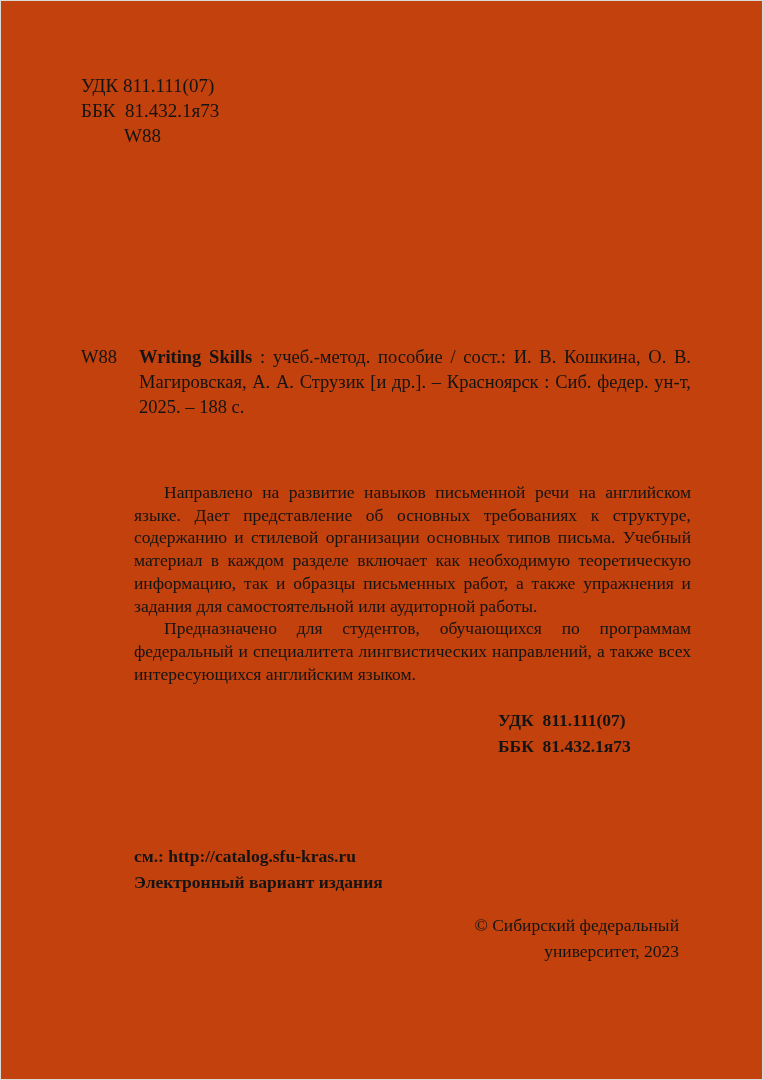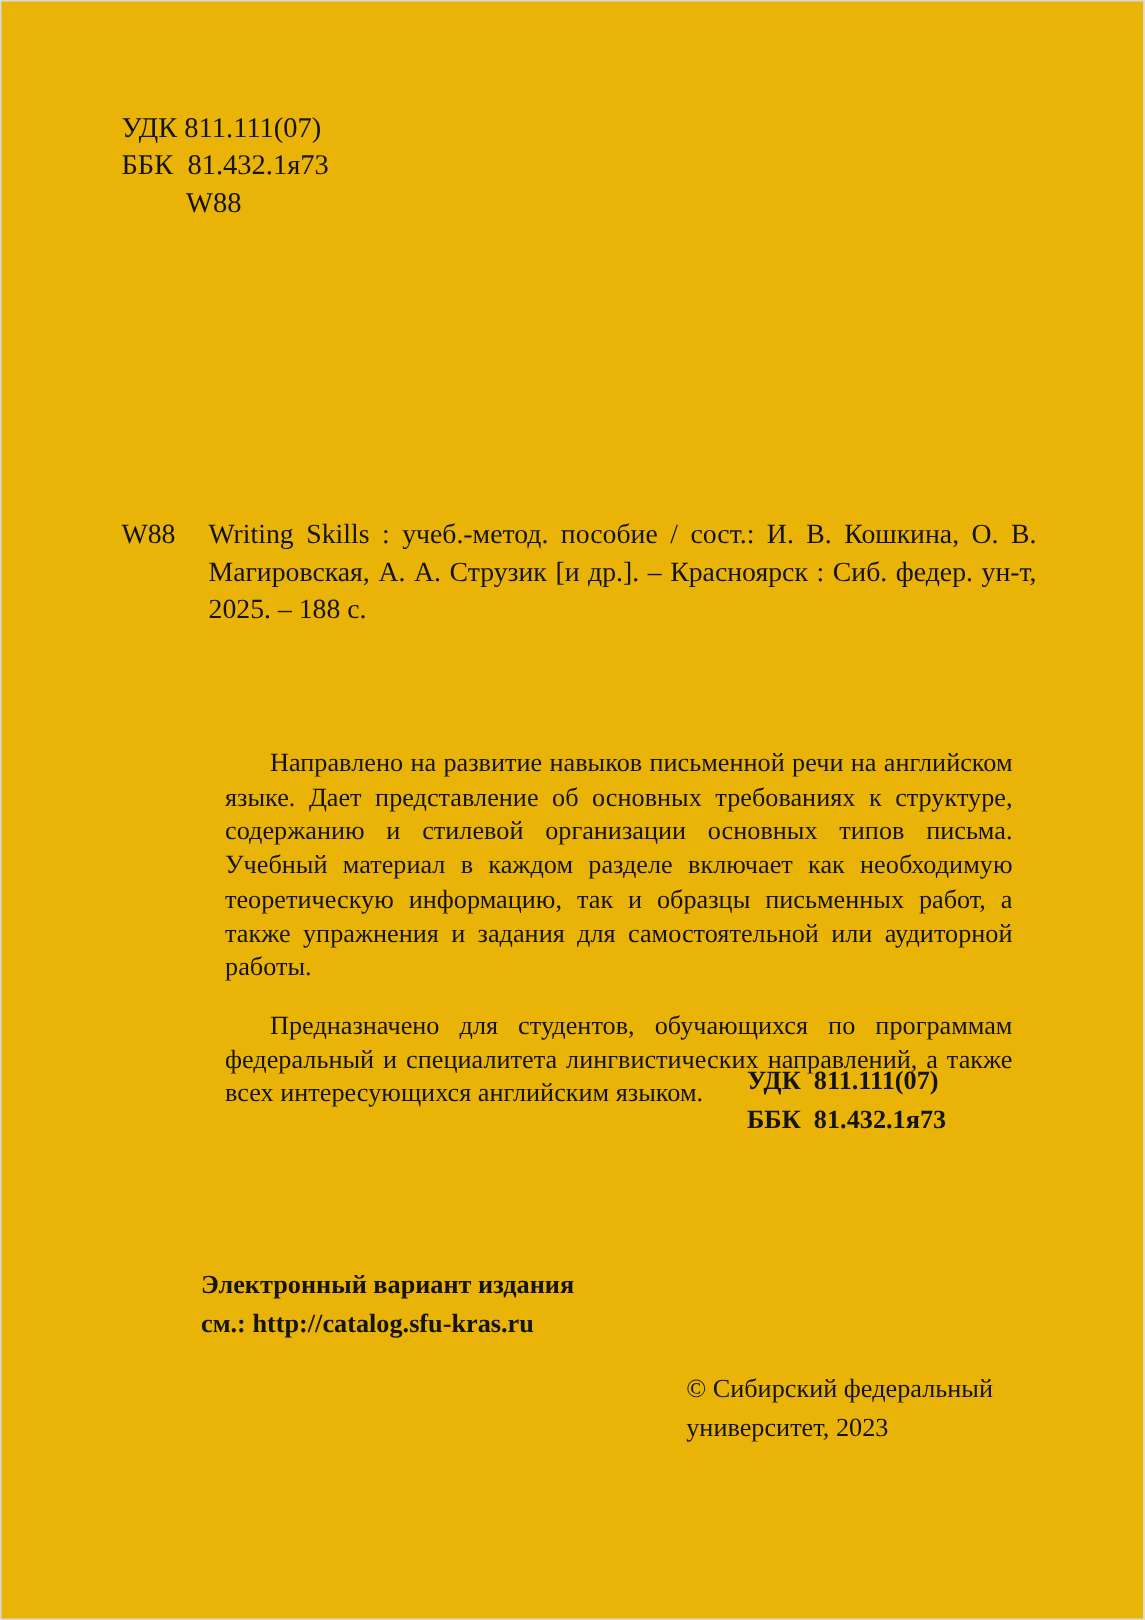--- a/index.html
+++ b/index.html
@@ -4,21 +4,21 @@
 <style>
   html, body {
     margin: 0;
     padding: 0;
     background: #ffffff;
   }
   .page {
     position: relative;
     width: 763px;
     height: 1080px;
-    background: #eab308;
+    background: #c2410c;
     box-sizing: border-box;
     border: 1px solid #d9d9d9;
     font-family: "Liberation Serif", "DejaVu Serif", serif;
     color: #141414;
     overflow: hidden;
   }
   
   .top-codes {
     position: absolute;
     left: 80px;
@@ -39,34 +39,34 @@
   }
   .citation {
     position: absolute;
     left: 138px;
     top: 344px;
     width: 552px;
     font-size: 18.5px;
     line-height: 25px;
     text-align: justify;
   }
-  .citation .title { font-weight: normal; }
+  .citation .title { font-weight: bold; }
 
   
   .annotation {
     position: absolute;
     left: 133px;
     top: 480px;
     width: 557px;
     font-size: 17.5px;
     line-height: 22.7px;
     text-align: justify;
   }
   .annotation p {
-    margin: 16px;
+    margin: 0;
     text-indent: 30px;
   }
 
   
   .right-codes {
     position: absolute;
     left: 497px;
     top: 706px;
     font-size: 17.5px;
     line-height: 26px;
@@ -80,25 +80,25 @@
     left: 133px;
     top: 842px;
     font-size: 17.5px;
     line-height: 26px;
     font-weight: bold;
   }
 
   
   .copyright {
     position: absolute;
-    right: 100px;
+    right: 83px;
     top: 911px;
     font-size: 17.5px;
     line-height: 26px;
-    text-align: left;
+    text-align: right;
     font-family: Liberation Serif, serif;
   }
 </style>
 </head>
 <body>
 
 <div class="page">
 
   <div class="top-codes">
     <div class="code-line">УДК 811.111(07)</div>
@@ -114,22 +114,22 @@
     <p>Направлено на развитие навыков письменной речи на английском языке. Дает представление об основных требованиях к структуре, содержанию и стилевой организации основных типов письма. Учебный материал в каждом разделе включает как необходимую теоретическую информацию, так и образцы письменных работ, а также упражнения и задания для самостоятельной или аудиторной работы.</p>
     <p>Предназначено для студентов, обучающихся по программам федеральный и специалитета лингвистических направлений, а также всех интересующихся английским языком.</p>
   </div>
 
   <div class="right-codes">
     <div class="code-line">УДК  811.111(07)</div>
     <div class="code-line">ББК  81.432.1я73</div>
   </div>
 
   <div class="e-edition">
+    <div>см.: http://catalog.sfu-kras.ru</div>
     <div>Электронный вариант издания</div>
-    <div>см.: http://catalog.sfu-kras.ru</div>
   </div>
 
   <div class="copyright">
     <div>© Сибирский федеральный</div>
     <div>университет, 2023</div>
   </div>
 
 </div>
 
 </body></html>

